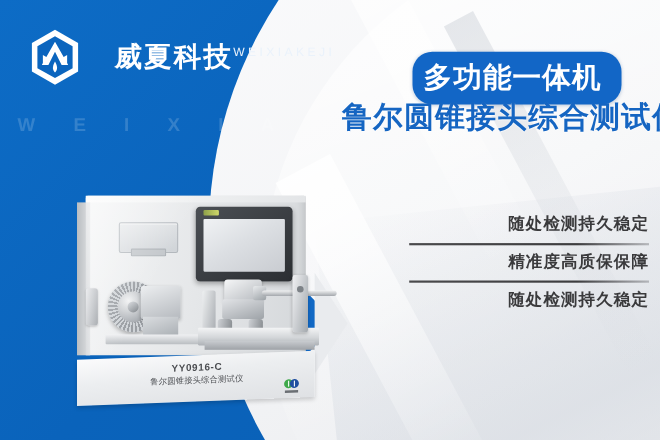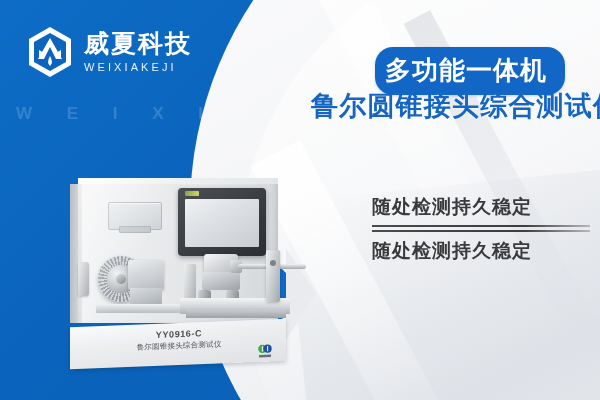--- a/index.html
+++ b/index.html
@@ -57,21 +57,21 @@
     border-top:46px solid transparent;
     border-bottom:46px solid transparent;
     border-left:30px solid #e9ebee;
   }
 
   
   .logo{
     position:absolute;left:26px;top:26px;display:flex;align-items:center;gap:10px;
   }
   .logo-mark{width:48px;height:52px;display:block;}
-  .logo-text{display:flex;flex-direction:column;justify-content:center;}
+  .logo-text{display:flex;flex-direction:row;justify-content:center;margin-left:20px;}
   .logo-cn{
     color:#ffffff;font-size:25px;font-weight:bold;letter-spacing:2px;line-height:1.05;
     font-family:"DejaVu Sans","Liberation Sans",sans-serif;
   }
   .logo-en{
     color:#eaf2fb;font-size:11px;font-weight:normal;letter-spacing:3.1px;margin-top:3px;
     font-family:"Liberation Sans",sans-serif;
   }
   
   .watermark{
@@ -97,24 +97,25 @@
     color:#1565c2;font-size:27px;font-weight:bold;letter-spacing:1.2px;
     font-family:"DejaVu Sans","Liberation Sans",sans-serif;
     white-space:nowrap;
     text-shadow:0 1px 1px rgba(255,255,255,.7);
   }
   .features{
     position:absolute;left:372px;top:191px;width:218px;
   }
   .feature-row{position:relative;}
   .feature-text{
-    color:#3a3a3c;font-size:19px;font-weight:bold;letter-spacing:1px;
+    color:#3a3a3c;font-size:15px;font-weight:bold;letter-spacing:1px;
     font-family:"DejaVu Sans","Liberation Sans",sans-serif;
     white-space:nowrap;line-height:1.18;
     padding:4px 0 6px 0;
+    text-align:right;
   }
   .feature-rule{
     height:2px;width:100%;
     background:linear-gradient(90deg,#4a4a4c 0%,#3d3d3f 70%,rgba(90,90,95,.35) 100%);
     margin:2px 0 3px 0;
   }
 
   
   .machine{position:absolute;left:70px;top:178px;width:230px;height:195px;}
   .m-body{
@@ -298,20 +299,21 @@
 
   <div class="badge">多功能一体机</div>
   <div class="headline">鲁尔圆锥接头综合测试仪</div>
 
   <div class="features">
     <div class="feature-row">
       <div class="feature-text">随处检测持久稳定</div>
       <div class="feature-rule"></div>
     </div>
     <div class="feature-row">
+      <div class="feature-text">精准度高质保保障</div>
       <div class="feature-rule"></div>
     </div>
     <div class="feature-row">
       <div class="feature-text">随处检测持久稳定</div>
     </div>
   </div>
 
   <div class="chevron"></div>
   <div class="chevron2"></div>
 

